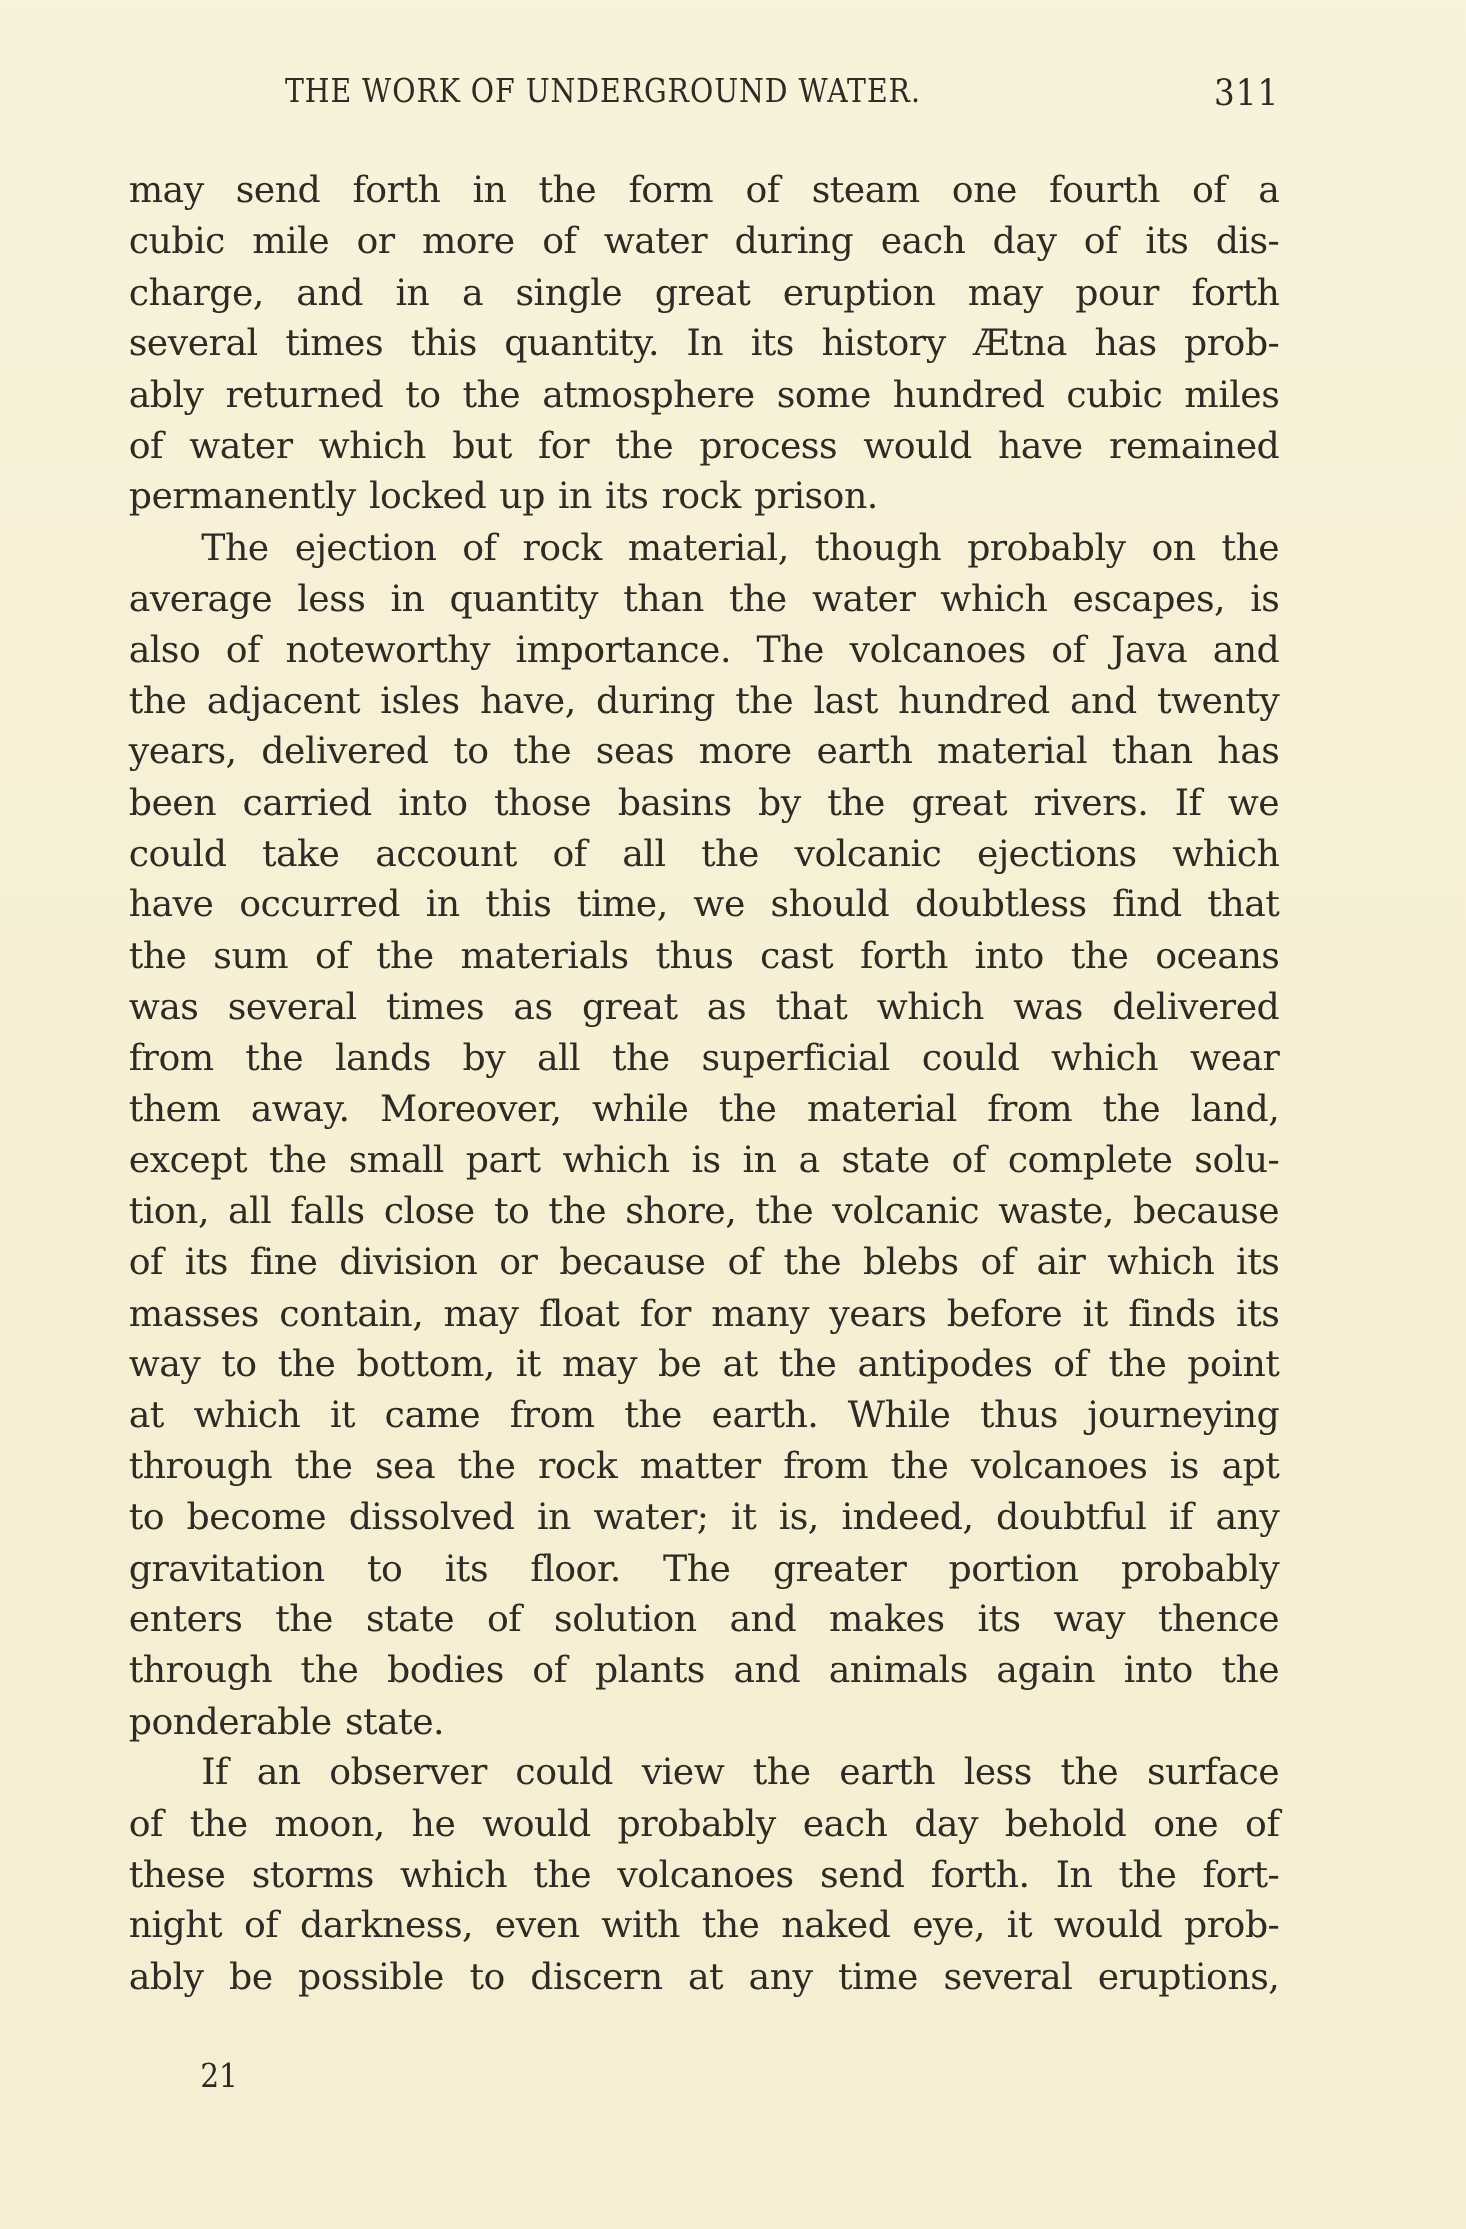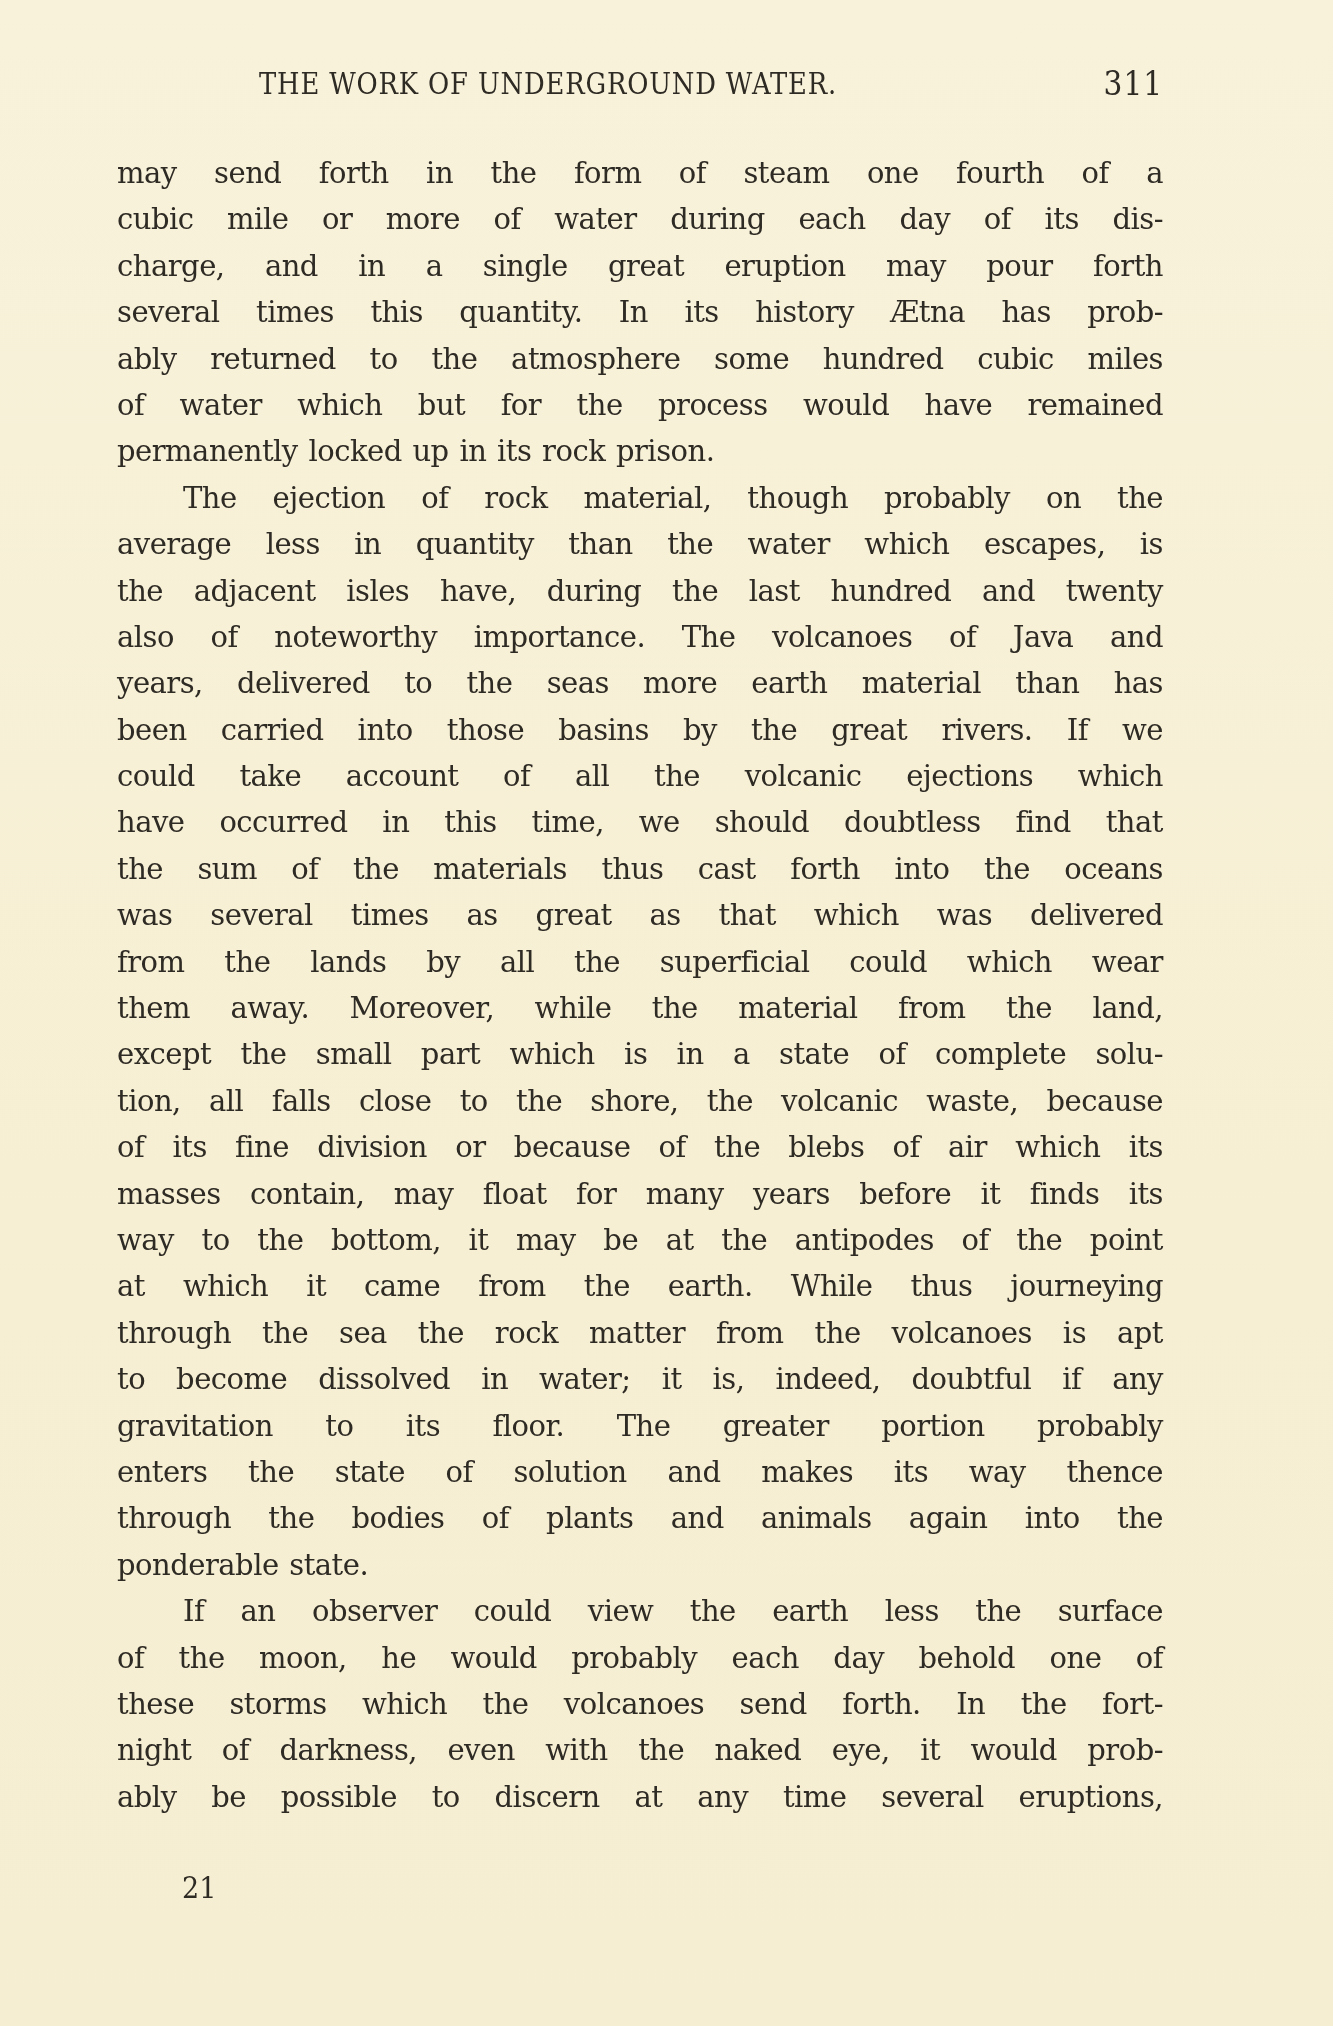--- a/index.html
+++ b/index.html
@@ -50,21 +50,21 @@
     }
     .body-text {
       position: absolute;
       top: 150px;
       left: 0;
       width: 1046px;
     }
     .line {
       height: 46.4px;
       line-height: 46.4px;
-      font-size: 29px;
+      font-size: 33px;
       white-space: nowrap;
       text-align: justify;
       text-align-last: justify;
       letter-spacing: -0.5px;
       word-spacing: 2px;
     }
     .line.last {
       text-align-last: left;
     }
     .line.indent {
@@ -91,22 +91,22 @@
   <div class="body-text">
     <div class="line">may send forth in the form of steam one fourth of a</div>
     <div class="line">cubic mile or more of water during each day of its dis-</div>
     <div class="line">charge, and in a single great eruption may pour forth</div>
     <div class="line">several times this quantity.  In its history Ætna has prob-</div>
     <div class="line">ably returned to the atmosphere some hundred cubic miles</div>
     <div class="line">of water which but for the process would have remained</div>
     <div class="line last">permanently locked up in its rock prison.</div>
     <div class="line indent">The ejection of rock material, though probably on the</div>
     <div class="line">average less in quantity than the water which escapes, is</div>
+    <div class="line">also of noteworthy importance.  The volcanoes of Java and</div>
     <div class="line">the adjacent isles have, during the last hundred and twenty</div>
-    <div class="line">also of noteworthy importance.  The volcanoes of Java and</div>
     <div class="line">years, delivered to the seas more earth material than has</div>
     <div class="line">been carried into those basins by the great rivers.  If we</div>
     <div class="line">could take account of all the volcanic ejections which</div>
     <div class="line">have occurred in this time, we should doubtless find that</div>
     <div class="line">the sum of the materials thus cast forth into the oceans</div>
     <div class="line">was several times as great as that which was delivered</div>
     <div class="line">from the lands by all the superficial could which wear</div>
     <div class="line">them away.  Moreover, while the material from the land,</div>
     <div class="line">except the small part which is in a state of complete solu-</div>
     <div class="line">tion, all falls close to the shore, the volcanic waste, because</div>

